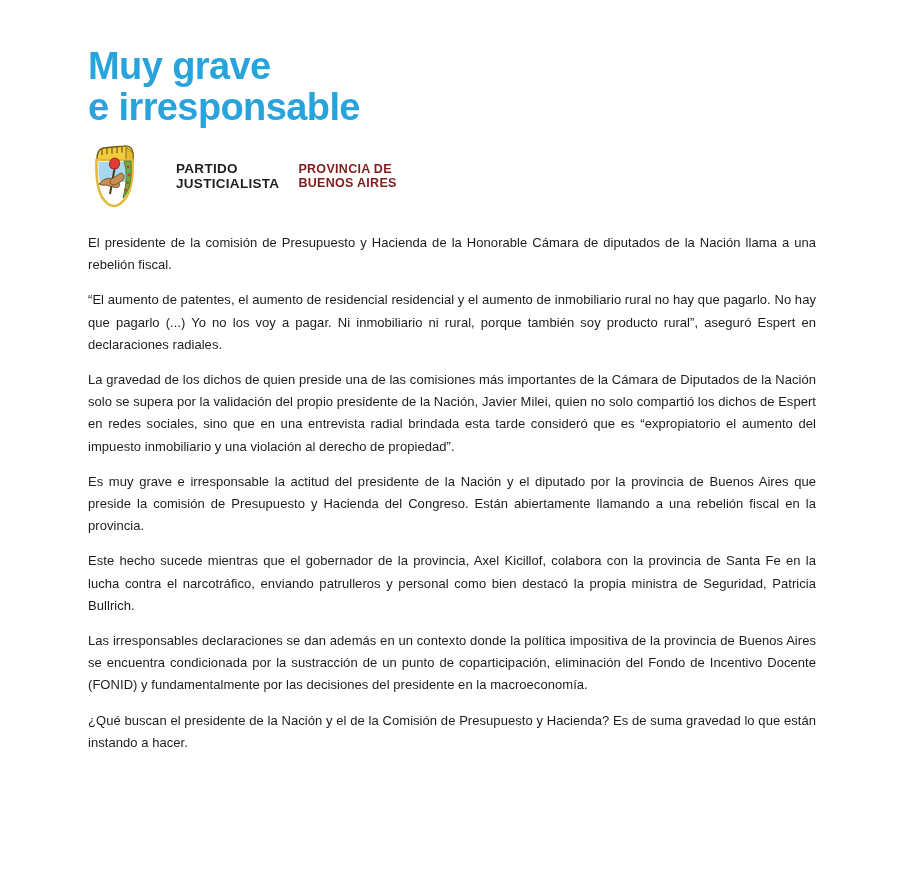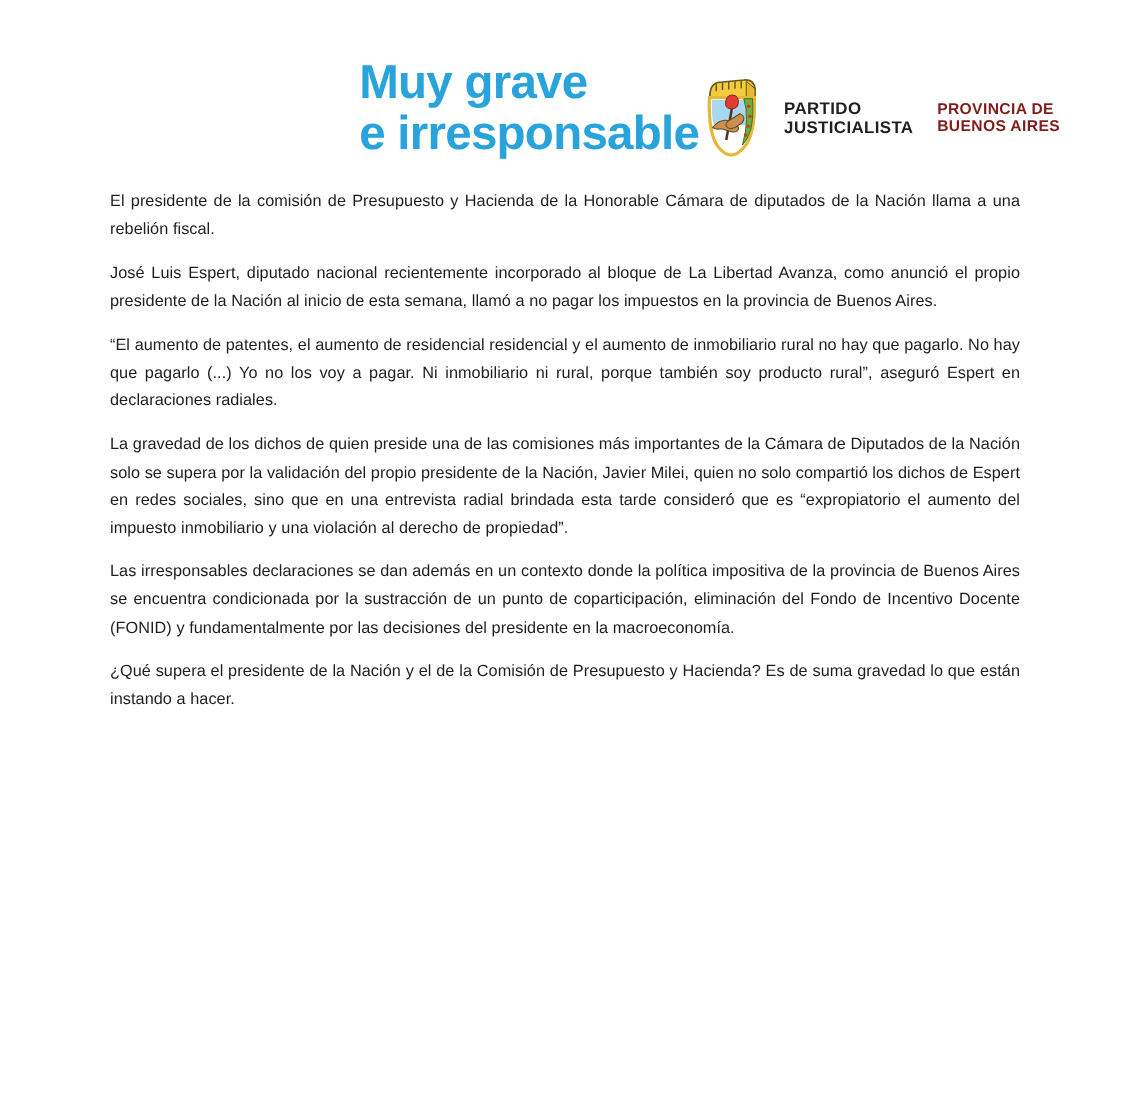--- a/index.html
+++ b/index.html
@@ -11,24 +11,25 @@
     overflow: hidden;
   }
   .page {
     width: 900px; height: 894px;
     background: #ffffff;
     padding-top: 46px;
   }
   
   .header {
     display: flex;
-    justify-content: flex-end;
+    justify-content: center;
     align-items: flex-start;
     padding: 0 52px 0 88px;
     margin-bottom: 22px;
+    flex-direction: column;
   }
   .title {
     font-size: 38px;
     font-weight: bold;
     line-height: 41px;
     letter-spacing: -0.6px;
     white-space: pre-line;
     color: #29A3DB;
   }
   .brand {
@@ -41,21 +42,21 @@
     height: 68px;
     flex: 0 0 auto;
   }
   .brand-party {
     font-size: 13.5px;
     font-weight: bold;
     line-height: 15px;
     letter-spacing: 0.3px;
     white-space: pre-line;
     color: #1f1f1f;
-    margin-left: 16px;
+    margin-left: 36px;
   }
   .brand-region {
     font-size: 12.5px;
     font-weight: bold;
     line-height: 14.5px;
     letter-spacing: 0.3px;
     white-space: pre-line;
     color: #7f1d1d;
     margin-left: 19px;
   }
@@ -113,20 +114,21 @@
       </span>
       <span class="brand-party">PARTIDO
 JUSTICIALISTA</span>
       <span class="brand-region">PROVINCIA DE
 BUENOS AIRES</span>
     </div>
   </div>
 
   <div class="content">
     <p>El presidente de la comisión de Presupuesto y Hacienda de la Honorable Cámara de diputados de la Nación llama a una rebelión fiscal.</p>
-    <p>José Luis Espert, diputado nacional recientemente incorporado al bloque de La Libertad Avanza, como anunció el propio presidente de la Nación al inicio de esta semana, llamó a no pagar los impuestos en la provincia de Buenos Aires.</p>
     <p>“El aumento de patentes, el aumento de residencial residencial y el aumento de inmobiliario rural no hay que pagarlo. No hay que pagarlo (...) Yo no los voy a pagar. Ni inmobiliario ni rural, porque también soy producto rural”, aseguró Espert en declaraciones radiales.</p>
     <p>La gravedad de los dichos de quien preside una de las comisiones más importantes de la Cámara de Diputados de la Nación solo se supera por la validación del propio presidente de la Nación, Javier Milei, quien no solo compartió los dichos de Espert en redes sociales, sino que en una entrevista radial brindada esta tarde consideró que es “expropiatorio el aumento del impuesto inmobiliario y una violación al derecho de propiedad”.</p>
+    <p>Es muy grave e irresponsable la actitud del presidente de la Nación y el diputado por la provincia de Buenos Aires que preside la comisión de Presupuesto y Hacienda del Congreso. Están abiertamente llamando a una rebelión fiscal en la provincia.</p>
+    <p>Este hecho sucede mientras que el gobernador de la provincia, Axel Kicillof, colabora con la provincia de Santa Fe en la lucha contra el narcotráfico, enviando patrulleros y personal como bien destacó la propia ministra de Seguridad, Patricia Bullrich.</p>
     <p>Las irresponsables declaraciones se dan además en un contexto donde la política impositiva de la provincia de Buenos Aires se encuentra condicionada por la sustracción de un punto de coparticipación, eliminación del Fondo de Incentivo Docente (FONID) y fundamentalmente por las decisiones del presidente en la macroeconomía.</p>
-    <p>¿Qué supera el presidente de la Nación y el de la Comisión de Presupuesto y Hacienda? Es de suma gravedad lo que están instando a hacer.</p>
+    <p>¿Qué buscan el presidente de la Nación y el de la Comisión de Presupuesto y Hacienda? Es de suma gravedad lo que están instando a hacer.</p>
   </div>
 
 </div>
 
 </body></html>

